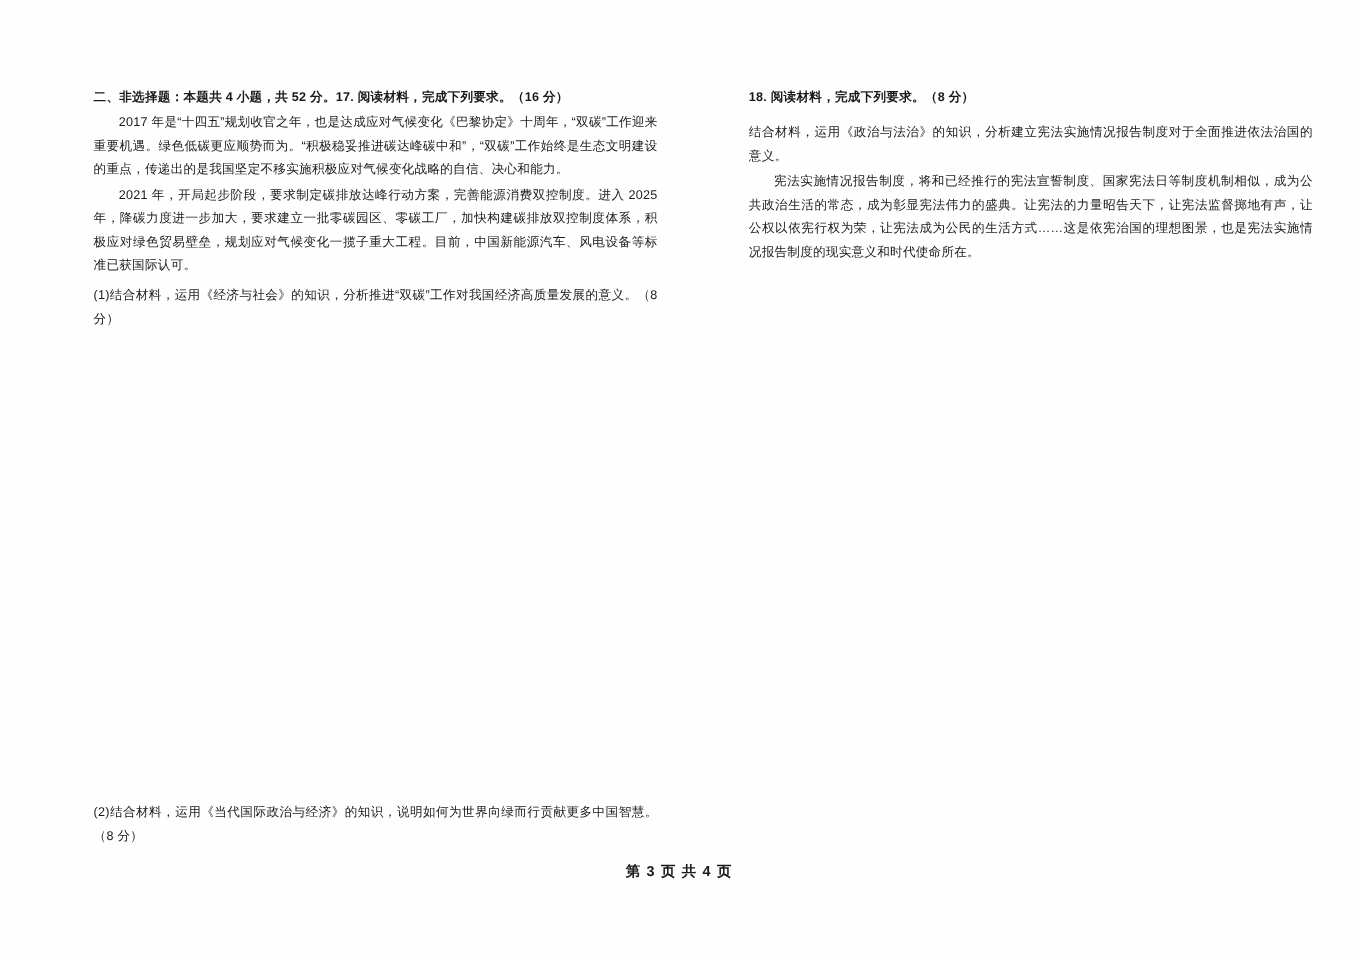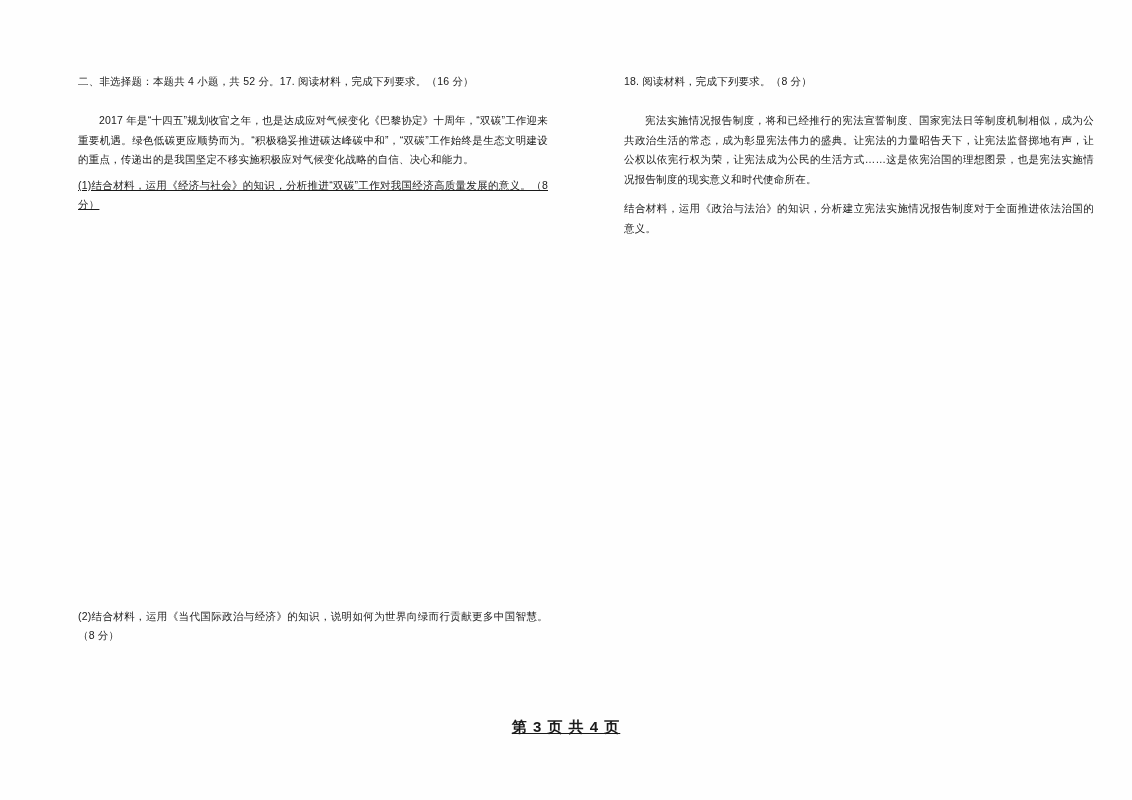--- a/index.html
+++ b/index.html
@@ -40,68 +40,67 @@
   }
   .col-right {
     left: 624px;
   }
   .para {
     margin: 0 0 2px 0;
     text-indent: 2em;
     letter-spacing: 0.2px;
   }
   .heading {
-    font-weight: normal;
+    font-weight: bold;
     text-indent: 0;
-    margin-bottom: 20px;
+    margin-bottom: 2px;
     letter-spacing: 0.2px;
   }
   .question {
     text-indent: 0;
     margin-top: 6px;
     letter-spacing: 0.2px;
-    text-decoration: underline;
   }
   .answer-space {
     height: 190px;
   }
   .footer {
     position: absolute;
     left: 0;
     right: 0;
     top: 718px;
     text-align: center;
-    font-size: 15px;
+    font-size: 12px;
     color: #1a1a1a;
     letter-spacing: 1px;
     font-weight: bold;
-    text-decoration: underline;
   }
   .q-sub {
     text-indent: 0;
     letter-spacing: 0.2px;
   }
   .mt-lg { margin-top: 200px; }
   .mt-sm { margin-top: 10px; }
 </style>
 </head>
 <body>
 
 <div class="page">
   <div class="sheet">
 
     <div class="col col-left">
       <p class="para heading">二、非选择题：本题共 4 小题，共 52 分。17. 阅读材料，完成下列要求。（16 分）</p>
       <p class="para">2017 年是“十四五”规划收官之年，也是达成应对气候变化《巴黎协定》十周年，“双碳”工作迎来重要机遇。绿色低碳更应顺势而为。“积极稳妥推进碳达峰碳中和”，“双碳”工作始终是生态文明建设的重点，传递出的是我国坚定不移实施积极应对气候变化战略的自信、决心和能力。</p>
+      <p class="para">2021 年，开局起步阶段，要求制定碳排放达峰行动方案，完善能源消费双控制度。进入 2025 年，降碳力度进一步加大，要求建立一批零碳园区、零碳工厂，加快构建碳排放双控制度体系，积极应对绿色贸易壁垒，规划应对气候变化一揽子重大工程。目前，中国新能源汽车、风电设备等标准已获国际认可。</p>
       <p class="para q-sub question">(1)结合材料，运用《经济与社会》的知识，分析推进“双碳”工作对我国经济高质量发展的意义。（8 分）</p>
       <div class="answer-space"></div>
       <p class="para q-sub mt-lg">(2)结合材料，运用《当代国际政治与经济》的知识，说明如何为世界向绿而行贡献更多中国智慧。（8 分）</p>
     </div>
 
     <div class="col col-right">
       <p class="para heading">18. 阅读材料，完成下列要求。（8 分）</p>
+      <p class="para q-sub mt-sm">结合材料，运用《政治与法治》的知识，分析建立宪法实施情况报告制度对于全面推进依法治国的意义。</p>
       <p class="para">宪法实施情况报告制度，将和已经推行的宪法宣誓制度、国家宪法日等制度机制相似，成为公共政治生活的常态，成为彰显宪法伟力的盛典。让宪法的力量昭告天下，让宪法监督掷地有声，让公权以依宪行权为荣，让宪法成为公民的生活方式……这是依宪治国的理想图景，也是宪法实施情况报告制度的现实意义和时代使命所在。</p>
-      <p class="para q-sub mt-sm">结合材料，运用《政治与法治》的知识，分析建立宪法实施情况报告制度对于全面推进依法治国的意义。</p>
     </div>
 
     <div class="footer">第 3 页 共 4 页</div>
   </div>
 </div>
 
 </body></html>

